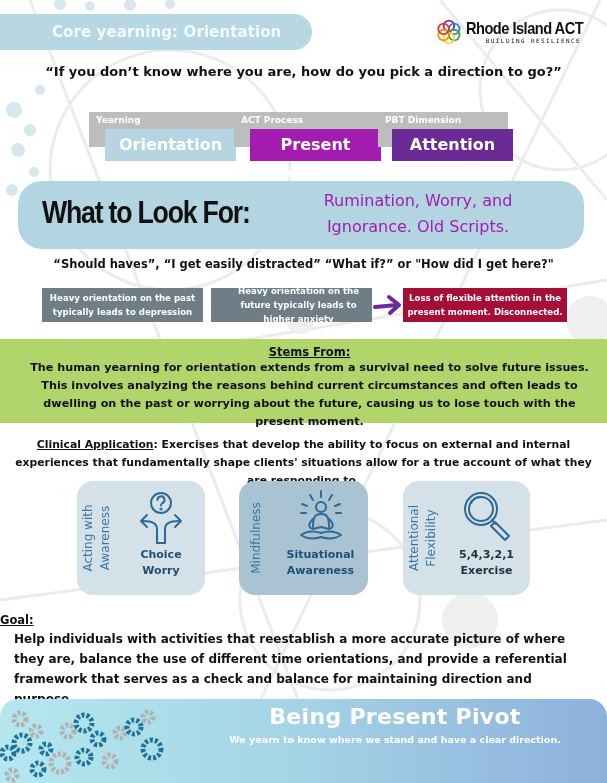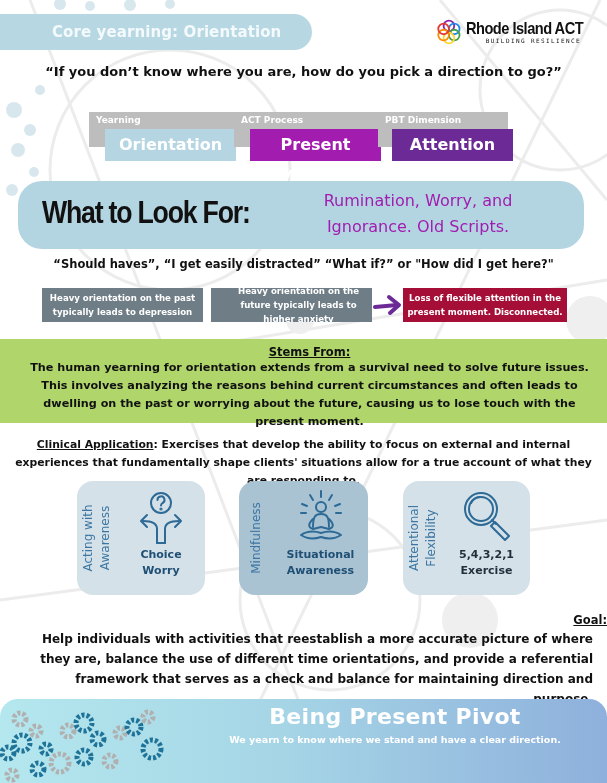--- a/index.html
+++ b/index.html
@@ -104,21 +104,21 @@
     white-space: nowrap; text-align: center;
     font-size: 12px; line-height: 17px; color: #3d76a2;
   }
   .card-main { flex: 1; display: flex; flex-direction: column; align-items: center; padding-top: 8px; }
   .card-icon { width: 56px; height: 56px; }
   .card-label {
     font-size: 11px; font-weight: bold; color: #1f4f74; text-align: center; line-height: 16px; margin-top: 2px;
   }
 
   .goal {
-    left: 0; top: 613px; width: 607px; text-align: right;
+    left: 0; top: 613px; width: 607px; text-align: left;
   }
   .goal-title { font-size: 11.5px; font-weight: bold; text-decoration: underline; color: #111; }
   .goal-body { font-size: 12px; font-weight: bold; line-height: 20px; color: #111; padding: 0 14px; margin-top: 2px; }
 
   
   .footer {
     left: 0; top: 699px; width: 607px; height: 84px;
     background: linear-gradient(90deg, #b4e7ee 0%, #a6d6e6 45%, #8eb0dc 100%);
     border-radius: 18px 18px 0 0;
   }

